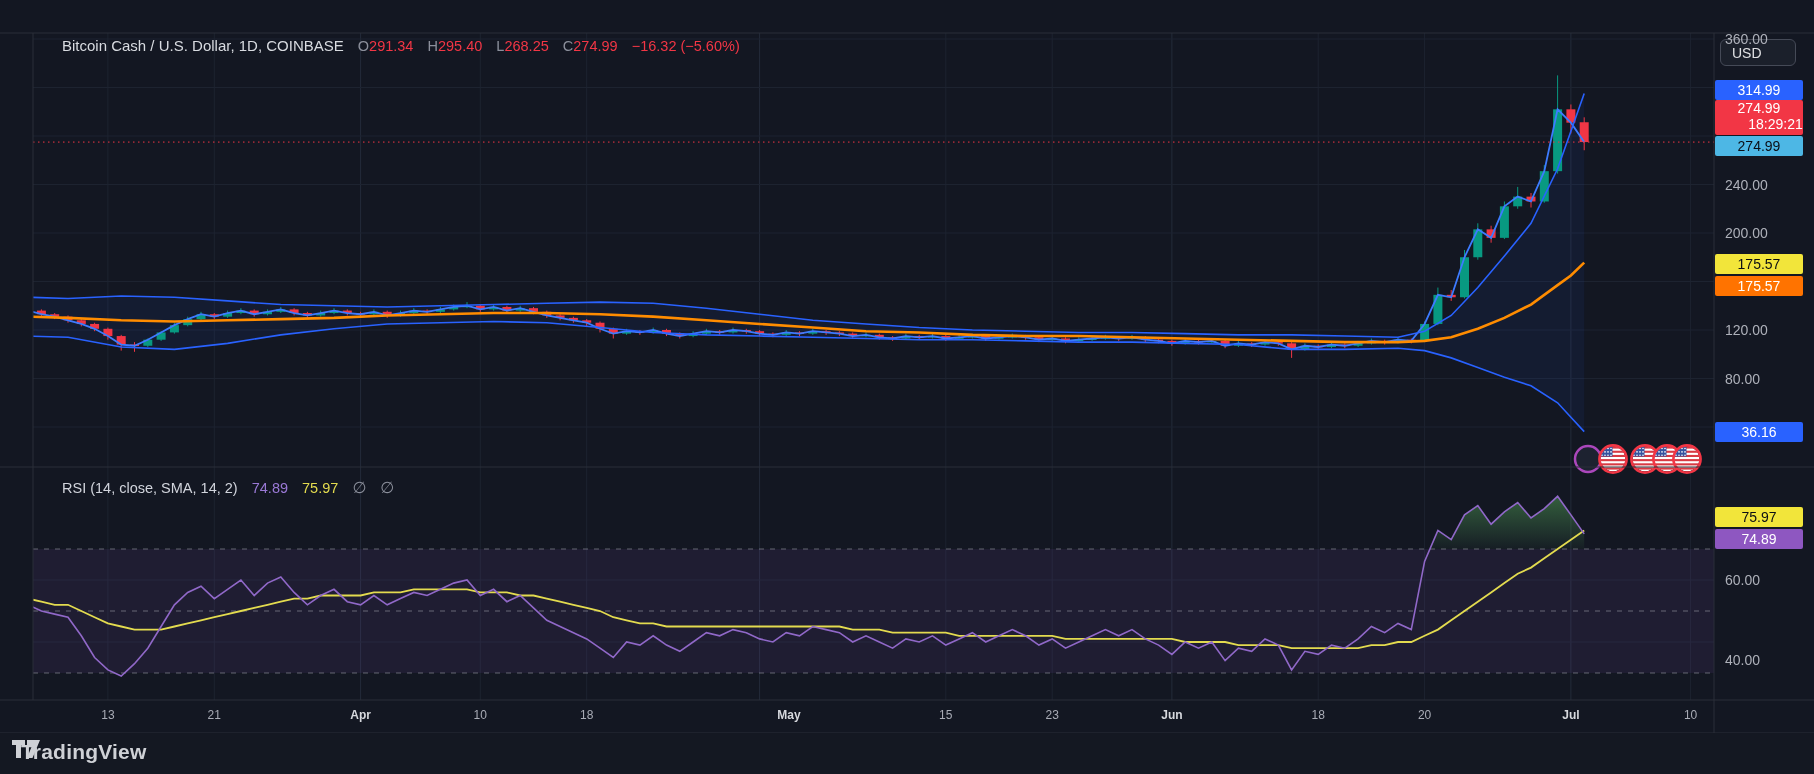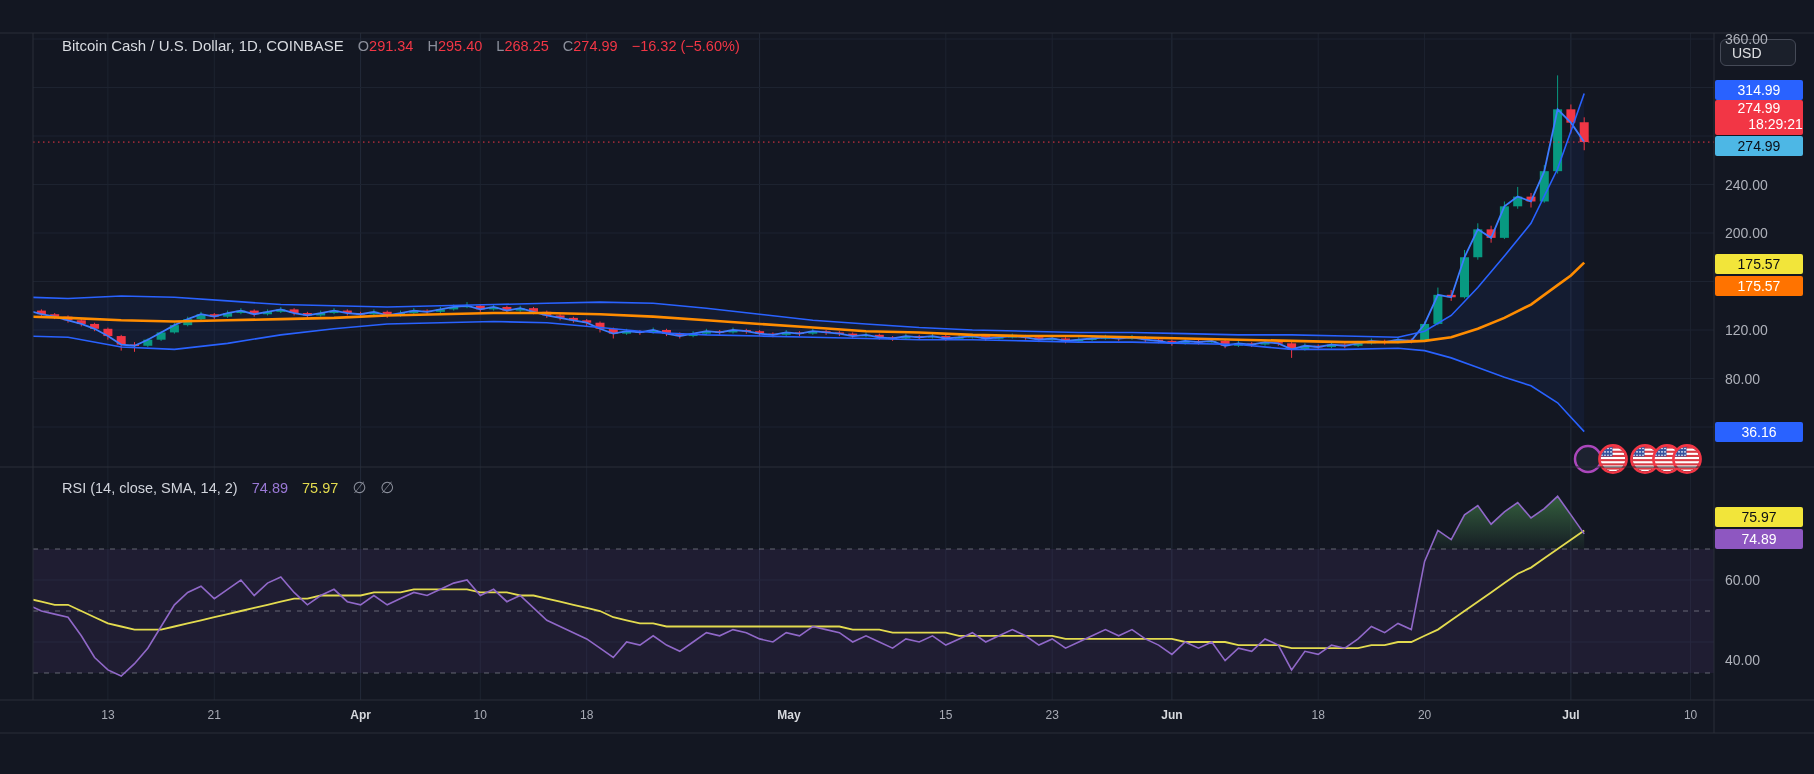--- a/index.html
+++ b/index.html
@@ -437,14 +437,23 @@
         <div class="tlabel" style="left: 945.8px;">15</div>
         <div class="tlabel" style="left: 1052.2px;">23</div>
         <div class="tlabel major" style="left: 1171.9px;">Jun</div>
         <div class="tlabel" style="left: 1318.2px;">18</div>
         <div class="tlabel" style="left: 1424.6px;">20</div>
         <div class="tlabel major" style="left: 1570.9px;">Jul</div>
         <div class="tlabel" style="left: 1690.6px;">10</div>
       </div>
     </div>
 
+  <div class="bottom-bar">
+    <a class="brand">
+      <svg width="30" height="20" viewBox="0 0 30 20">
+        <path d="M0 0 h13 v5 h-4 v13 h-5 v-13 H0 z" fill="#cfd1d6"></path>
+        <path d="M15 0 h13 l-7.5 18 h-5.5 l5.3 -13 h-5.3 z" fill="#cfd1d6"></path>
+      </svg>
+      <span>TradingView</span>
+    </a>
+  </div>
 
 </div>
 
 </body></html>

